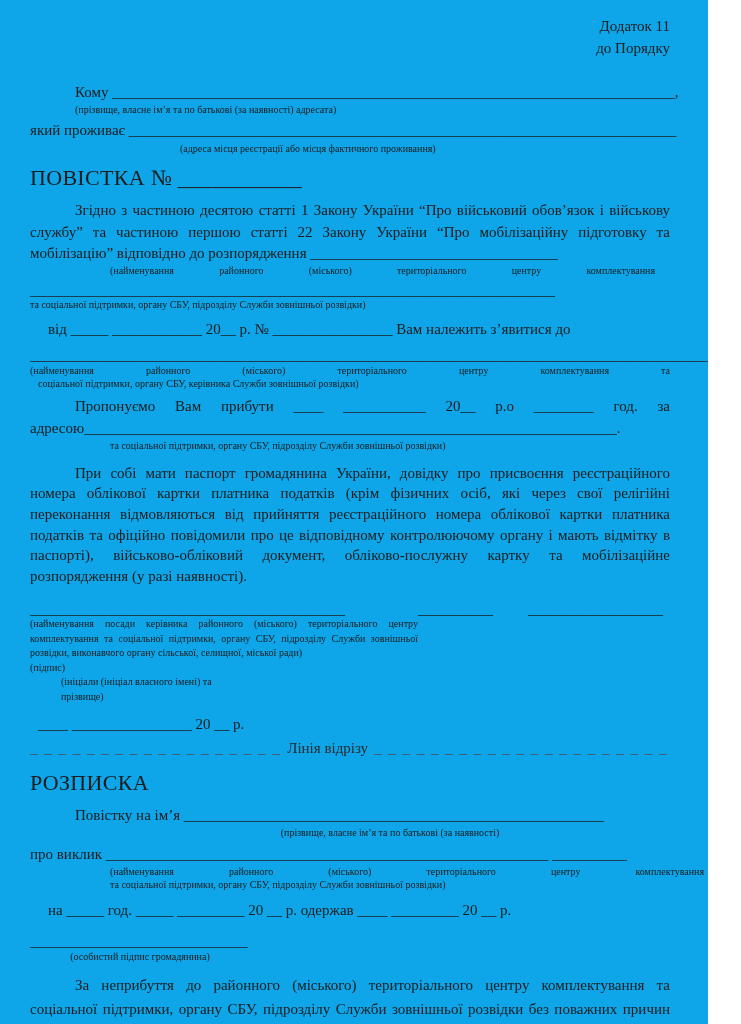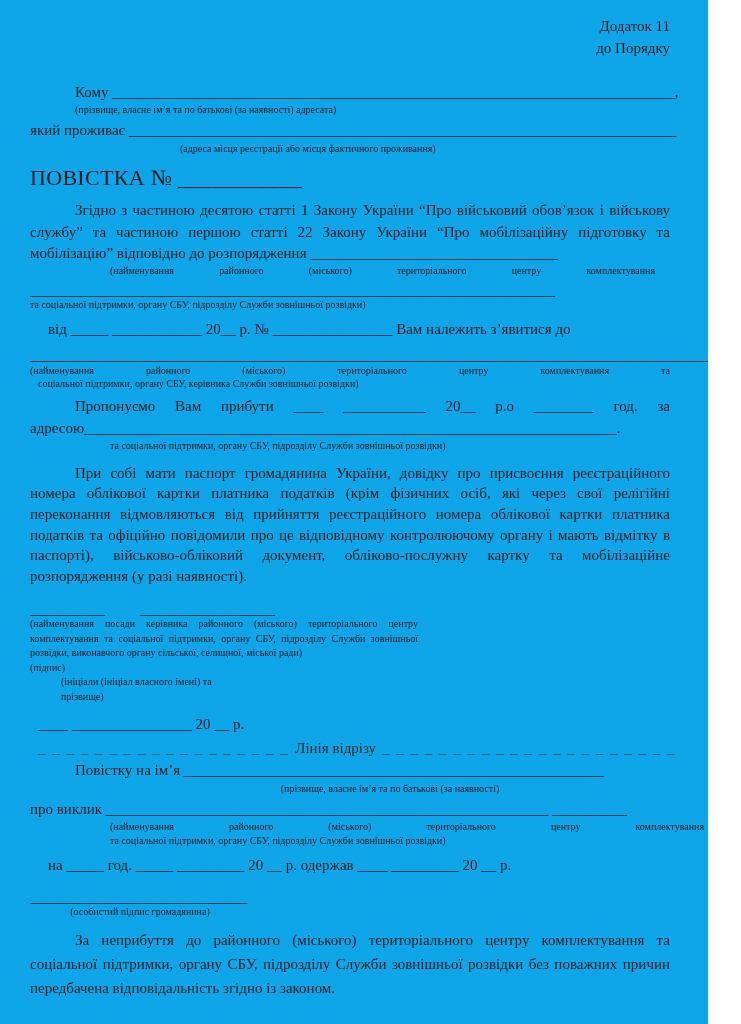--- a/index.html
+++ b/index.html
@@ -24,21 +24,21 @@
   .liab{line-height:1.6;margin-top:10px;}
   .mt4{margin-top:4px;} .mt6{margin-top:6px;} .mt8{margin-top:8px;margin-left:18px;}
   .mt10{margin-top:10px;} .mt12{margin-top:12px;}
   .sigrules{display:flex;white-space:nowrap;margin-top:14px;line-height:1.1;}
   .sig-b1{width:388px;} .sig-b2{width:110px;} .sig-b3{margin-left:0px;}
   .sigcaps{display:flex;align-items:flex-start;flex-direction:column;}
   .sigcap-1{width:388px;text-align:justify;}
   .sigcap-2{width:78px;}
   .sigcap-3{margin-left:31px;width:176px;}
   .sigcaps .caption{line-height:1.45;}
-  .cut{display:flex;align-items:baseline;white-space:nowrap;margin-top:2px;color:#2a2a2a;margin-left:8px;}
+  .cut{display:flex;align-items:baseline;white-space:nowrap;margin-top:2px;color:#2a2a2a;}
   .dashes{letter-spacing:1.5px;color:#4a4a4a;}
   .cutlabel{margin:0 6px;}
   .name-cap{margin-left:145px;width:430px;text-align:center;}
   .perscap{width:220px;text-align:center;}
   .wide{margin-right:-34px;}
 </style>
 </head>
 <body>
 
 <div class="page">
@@ -66,37 +66,39 @@
   <div class="caption jlast">(найменування районного (міського) територіального центру комплектування та</div>
   <div class="caption cap-ind8">соціальної підтримки, органу СБУ, керівника Служби зовнішньої розвідки)</div>
 
   <div class="jlast indent mt6">Пропонуємо Вам прибути ____ ___________ 20__ р.о ________ год. за</div>
   <div class="bodyline">адресою_______________________________________________________________________.</div>
   <div class="caption cap-ind80">та соціальної підтримки, органу СБУ, підрозділу Служби зовнішньої розвідки)</div>
 
   <div class="para docs">При собі мати паспорт громадянина України, довідку про присвоєння реєстраційного номера облікової картки платника податків (крім фізичних осіб, які через свої релігійні переконання відмовляються від прийняття реєстраційного номера облікової картки платника податків та офіційно повідомили про це відповідному контролюючому органу і мають відмітку в паспорті), військово-обліковий документ, обліково-послужну картку та мобілізаційне розпорядження (у разі наявності).</div>
 
   <div class="sigrules">
+    <span class="sig-b1">__________________________________________</span>
     <span class="sig-b2">__________</span>
     <span class="sig-b3">__________________</span>
   </div>
   <div class="sigcaps">
     <div class="caption sigcap-1">(найменування посади керівника районного (міського) територіального центру комплектування та соціальної підтримки, органу СБУ, підрозділу Служби зовнішньої розвідки, виконавчого органу сільської, селищної, міської ради)</div>
     <div class="caption sigcap-2">(підпис)</div>
     <div class="caption sigcap-3">(ініціали (ініціал власного імені) та прізвище)</div>
   </div>
 
   <div class="bodyline mt10" style="margin-left:8px">____ ________________ 20 __ р.</div>
 
   <div class="cut">
     <span class="dashes">_ _ _ _ _ _ _ _ _ _ _ _ _ _ _ _ _ _</span>
     <span class="cutlabel">Лінія відрізу</span>
     <span class="dashes">_ _ _ _ _ _ _ _ _ _ _ _ _ _ _ _ _ _ _ _ _</span>
   </div>
 
+  <div class="h1">РОЗПИСКА</div>
 
   <div class="bodyline indent">Повістку на ім’я ________________________________________________________</div>
   <div class="caption name-cap">(прізвище, власне ім’я та по батькові (за наявності)</div>
 
   <div class="bodyline mt4">про виклик ___________________________________________________________ __________</div>
   <div class="caption cap-ind80 jlast wide">(найменування районного (міського) територіального центру комплектування</div>
   <div class="caption cap-ind80">та соціальної підтримки, органу СБУ, підрозділу Служби зовнішньої розвідки)</div>
 
   <div class="bodyline mt8">на _____ год. _____ _________ 20 __ р. одержав ____ _________ 20 __ р.</div>
 

